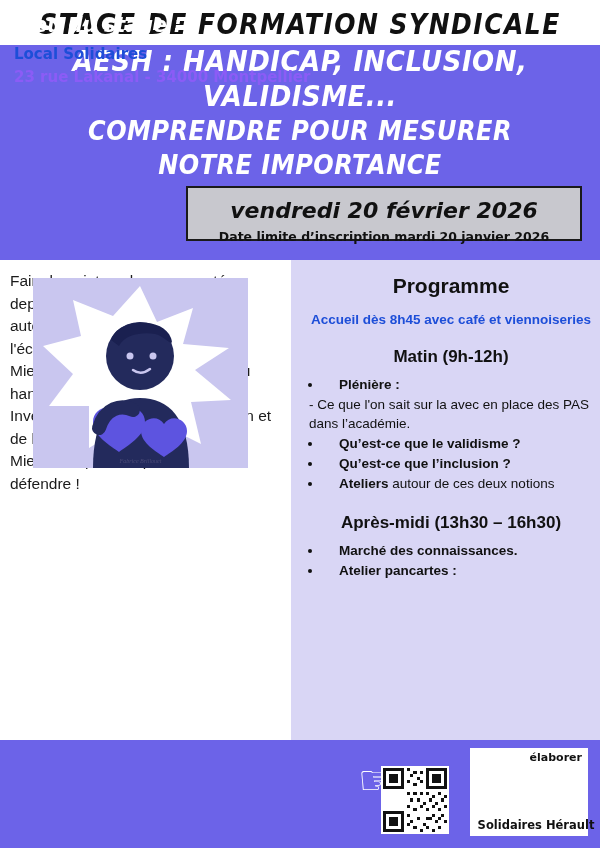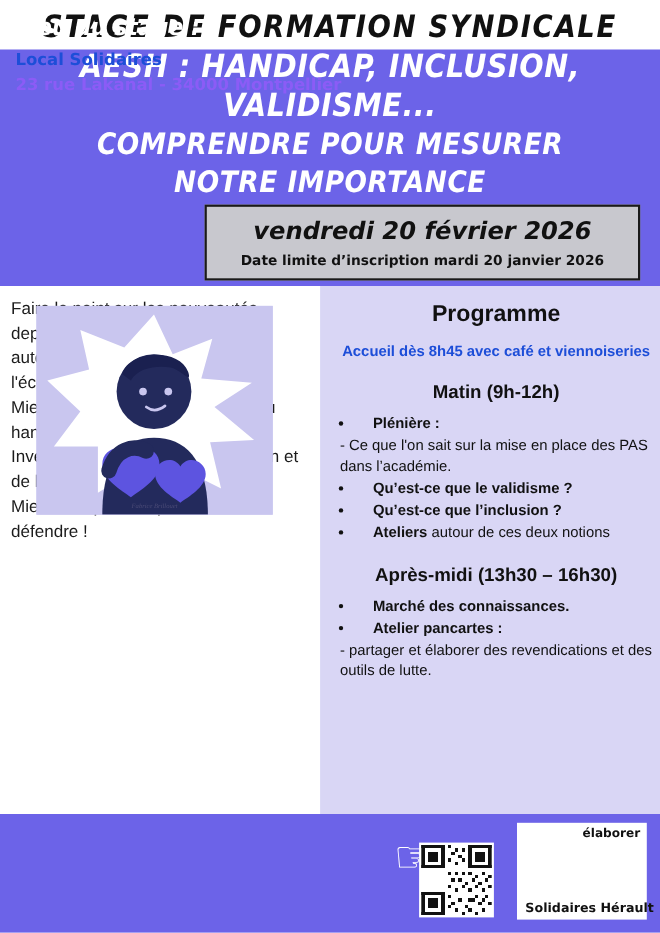--- a/index.html
+++ b/index.html
@@ -65,21 +65,21 @@
   .header-title .l1 { display: block; }
   .header-title .l2 { display: block; font-size: 24px; }
   .header-title .l3 { display: block; font-size: 24px; }
 
   
   .date-box {
     position: absolute;
     top: 186px;
     left: 186px;
     width: 396px;
-    height: 69px;
+    height: 55px;
     background: #c8c8ce;
     border: 2px solid #1a1a1a;
     box-sizing: border-box;
     text-align: center;
   }
   .date-main {
     margin-top: 10px;
     font-family: "DejaVu Sans", sans-serif;
     font-weight: bold;
     font-style: italic;
@@ -345,31 +345,30 @@
     <div class="illus-caption">Fabrice Brillouet</div>
   </div>
 
   <div class="right-col">
     <div class="prog-title">Programme</div>
     <div class="prog-accueil">Accueil dès 8h45 avec café et viennoiseries</div>
 
     <div class="prog-section">Matin (9h-12h)</div>
     <ul class="prog-list">
       <li><span class="b">Plénière :</span></li>
-      <li class="nobullet"><span>- Ce que l'on sait sur la mise en place des PAS dans l’académie.</span></li>
+      <li class="nobullet"><span>- Ce que l'on sait sur la avec en place des PAS dans l’académie.</span></li>
       <li><span class="b">Qu’est-ce que le validisme ?</span></li>
       <li><span class="b">Qu’est-ce que l’inclusion ?</span></li>
       <li><span class="b">Ateliers</span><span> autour de ces deux notions</span></li>
     </ul>
 
     <div class="prog-section">Après-midi (13h30 – 16h30)</div>
     <ul class="prog-list">
       <li><span class="b">Marché des connaissances.</span></li>
       <li><span class="b">Atelier pancartes :</span></li>
-      <li class="nobullet"><span>- partager et élaborer des revendications et des outils de lutte.</span></li>
     </ul>
   </div>
 
   <div class="footer"></div>
   <div class="footer-title">Lieu du stage :</div>
   <div class="footer-line1">Local Solidaires</div>
   <div class="footer-line2">23 rue Lakanal - 34000 Montpellier</div>
 
   <div class="hand">☞</div>
   <div class="inscription-label">Inscription</div>

